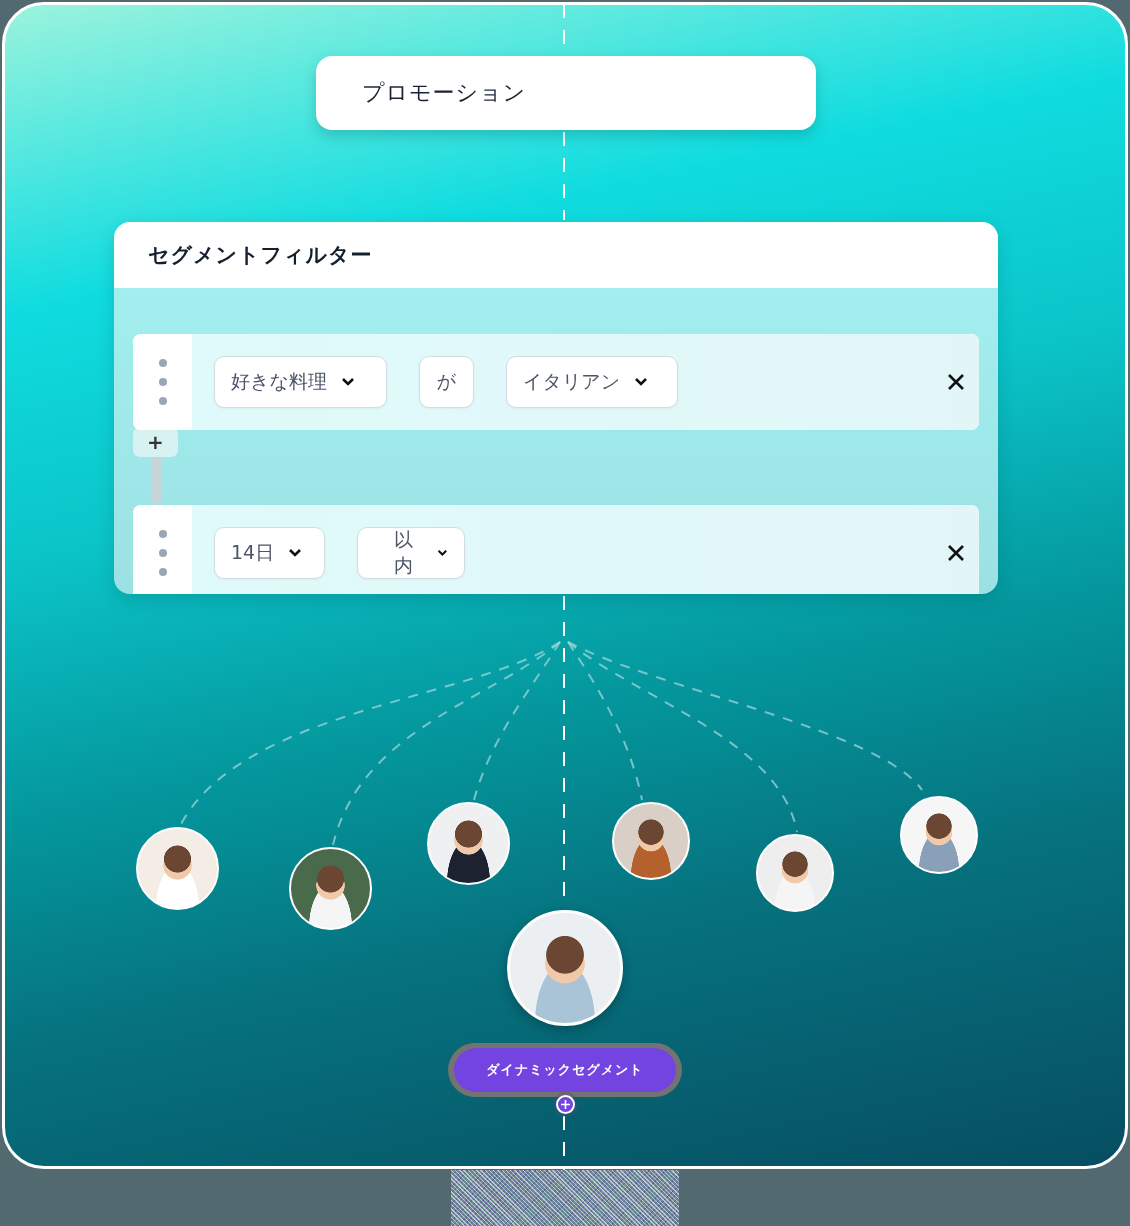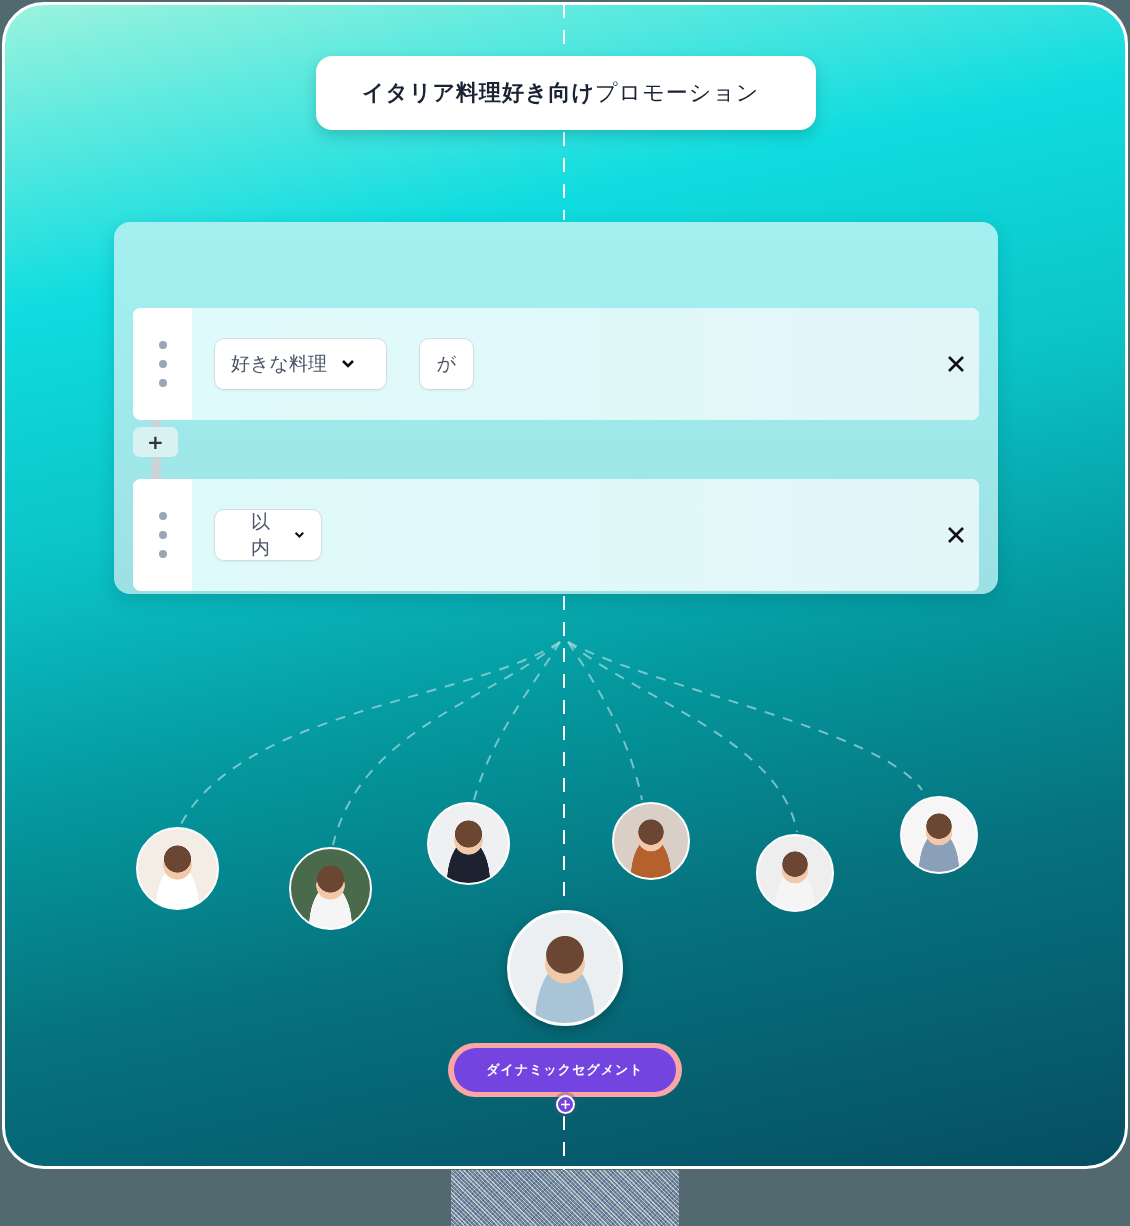--- a/index.html
+++ b/index.html
@@ -42,23 +42,24 @@
     border-radius: 16px; overflow: hidden;
     background: linear-gradient(180deg, #a4f0f0 0%, #9fe8ea 60%, #9de0e3 100%);
     box-shadow: 0 6px 18px rgba(0,60,70,0.18);
   }
   .filter-header {
     height: 66px; background: #fff;
     display: flex; align-items: center; padding-left: 34px;
     font-size: 21px; font-weight: 700; color: #14202e; letter-spacing: 1px;
   }
   .rule-row {
-    position: absolute; left: 19px; width: 846px; height: 112px;
+    position: absolute; left: 19px; width: 846px; height: 96px;
     border-radius: 8px; background: #fff; overflow: hidden;
     display: flex;
+    margin-top: 26px;
   }
   .rule-handle {
     width: 59px; display: flex; flex-direction: column; align-items: center; justify-content: center; gap: 11px;
     background: #fff;
   }
   .dot { width: 8px; height: 8px; border-radius: 50%; background: #9aa6b2; }
   .rule-body {
     flex: 1; background: linear-gradient(90deg, #dffafa 0%, #e2f6f8 100%);
     display: flex; align-items: center; padding-left: 22px; position: relative;
   }
@@ -86,21 +87,21 @@
   .avatar {
     position: absolute; border-radius: 50%; border: 2px solid #fff; overflow: hidden;
     background: radial-gradient(circle at 50% 38%, #6b4632 0 21%, transparent 22%),
                 radial-gradient(circle at 50% 46%, #f1c9a8 0 24%, transparent 25%),
                 radial-gradient(ellipse at 50% 100%, var(--shirt) 0 38%, transparent 39%),
                 var(--bg);
   }
   .avatar-main { border-width: 3px; box-shadow: 0 4px 12px rgba(0,0,0,0.25); }
   .seg-pill {
     position: absolute; left: 448px; top: 1043px; width: 234px; height: 54px;
-    border-radius: 27px; background: #fca5a5; padding: 5px 6px;
+    border-radius: 27px; background: #737373; padding: 5px 6px;
   }
   .seg-pill-inner {
     width: 100%; height: 100%; border-radius: 22px; background: #7444e0;
     display: flex; align-items: center; justify-content: center;
     color: #fff; font-size: 13px; font-weight: 700; letter-spacing: 1px;
   }
   .seg-plus {
     position: absolute; left: 556px; top: 1095px; width: 19px; height: 19px; border-radius: 50%;
     background: #7444e0; border: 2px solid #fff;
     display: flex; align-items: center; justify-content: center;
@@ -111,58 +112,70 @@
 <body>
 
 <div class="canvas"></div>
 
 <div class="center-line" style="top:4px;height:52px;"></div>
 <div class="center-line" style="top:132px;height:88px;"></div>
 <div class="center-line" style="top:596px;height:312px;"></div>
 <div class="center-line" style="top:1116px;height:110px;"></div>
 
 <div class="title-card">
-  <span class="bold">イタリア料理好き向け</span>
     <span class="light">プロモーション</span>
 </div>
 
 <div class="filter-panel">
+  <div class="filter-header">セグメントフィルター</div>
 
   <div class="connector" style="top:181px;height:100px;"></div>
   <div class="add-btn">+</div>
 
   <div class="rule-row" style="top:86px;">
     <div class="rule-handle">
       <span class="dot"></span>
         <span class="dot"></span>
         <span class="dot"></span>
     </div>
     <div class="rule-body">
       <div class="chip" style="width:173px;">
         <span>好きな料理</span>
         <svg class="chev" viewBox="0 0 14 10">
             <path d="M2 2 L7 7 L12 2" stroke="#111" stroke-width="2.6" fill="none"></path>
           </svg>
       </div>
       <div class="chip" style="width:55px;justify-content:center;padding:0;">
         <span>が</span>
       </div>
+      <div class="chip" style="width:172px;">
+        <span>イタリアン</span>
+        <svg class="chev" viewBox="0 0 14 10">
+            <path d="M2 2 L7 7 L12 2" stroke="#111" stroke-width="2.6" fill="none"></path>
+          </svg>
+      </div>
       <svg class="remove-btn" viewBox="0 0 22 22">
           <path d="M4 4 L18 18 M18 4 L4 18" stroke="#111" stroke-width="2.6"></path>
         </svg>
     </div>
   </div>
 
   <div class="rule-row" style="top:257px;">
     <div class="rule-handle">
       <span class="dot"></span>
         <span class="dot"></span>
         <span class="dot"></span>
     </div>
     <div class="rule-body">
+      <div class="chip" style="width:111px;">
+        <span>14日</span>
+        <svg class="chev" viewBox="0 0 14 10">
+            <path d="M2 2 L7 7 L12 2" stroke="#111" stroke-width="2.6" fill="none"></path>
+          </svg>
+      </div>
       <div class="chip" style="width:108px;padding-left:36px;">
         <span>以内</span>
         <svg class="chev" viewBox="0 0 14 10">
             <path d="M2 2 L7 7 L12 2" stroke="#111" stroke-width="2.6" fill="none"></path>
           </svg>
       </div>
       <svg class="remove-btn" viewBox="0 0 22 22">
           <path d="M4 4 L18 18 M18 4 L4 18" stroke="#111" stroke-width="2.6"></path>
         </svg>
     </div>

